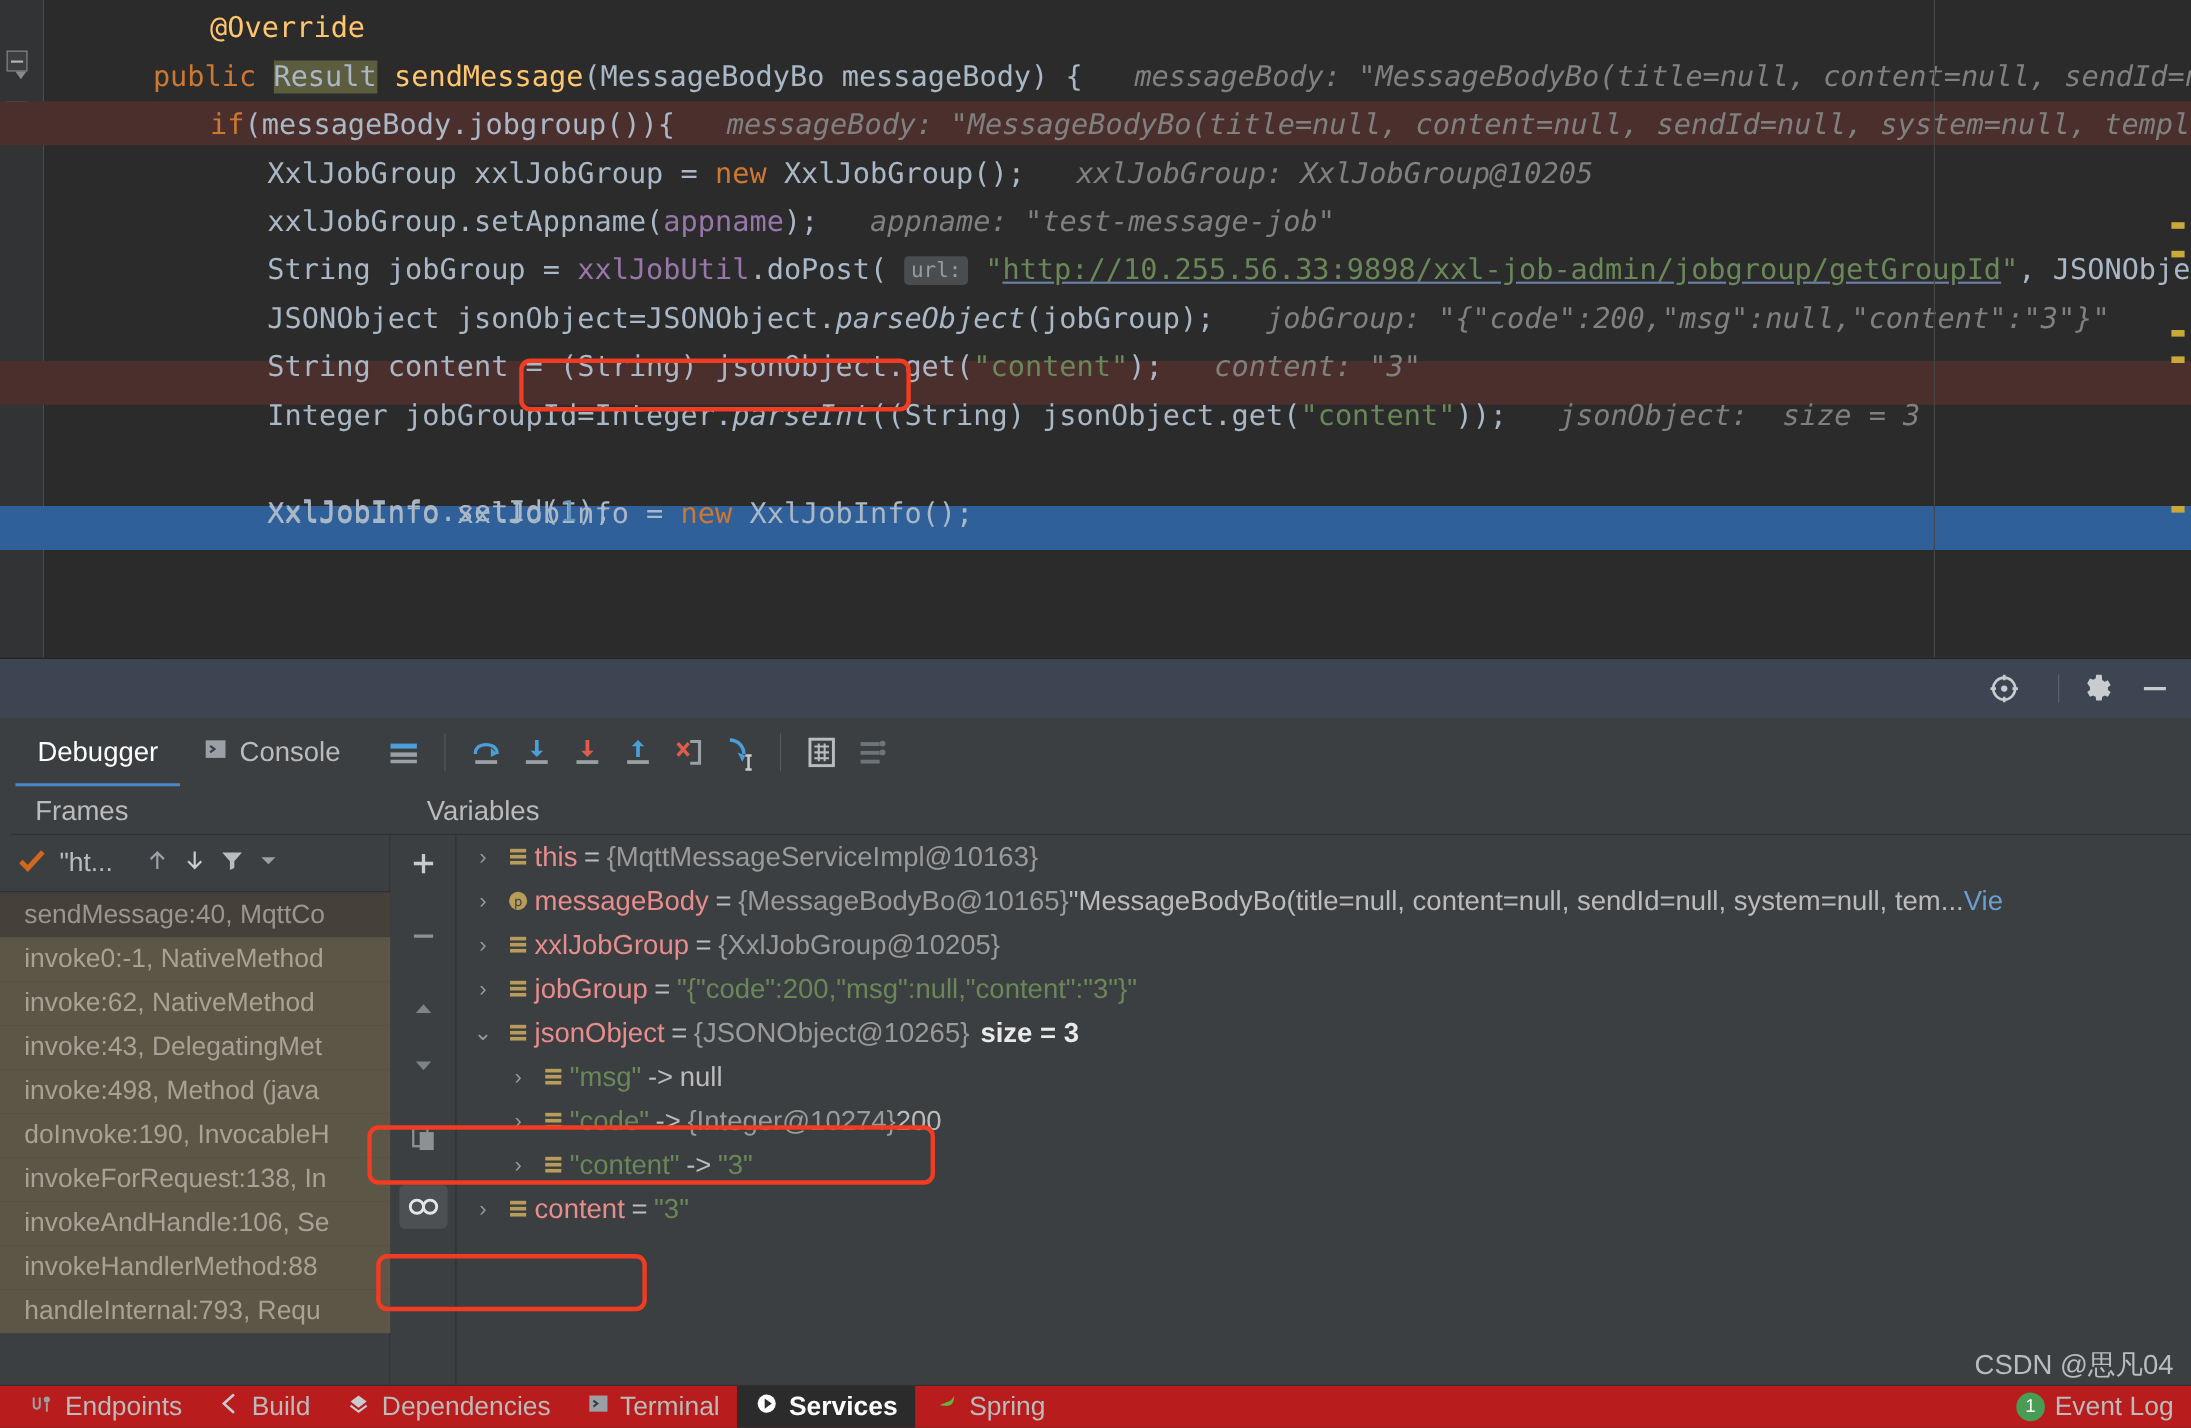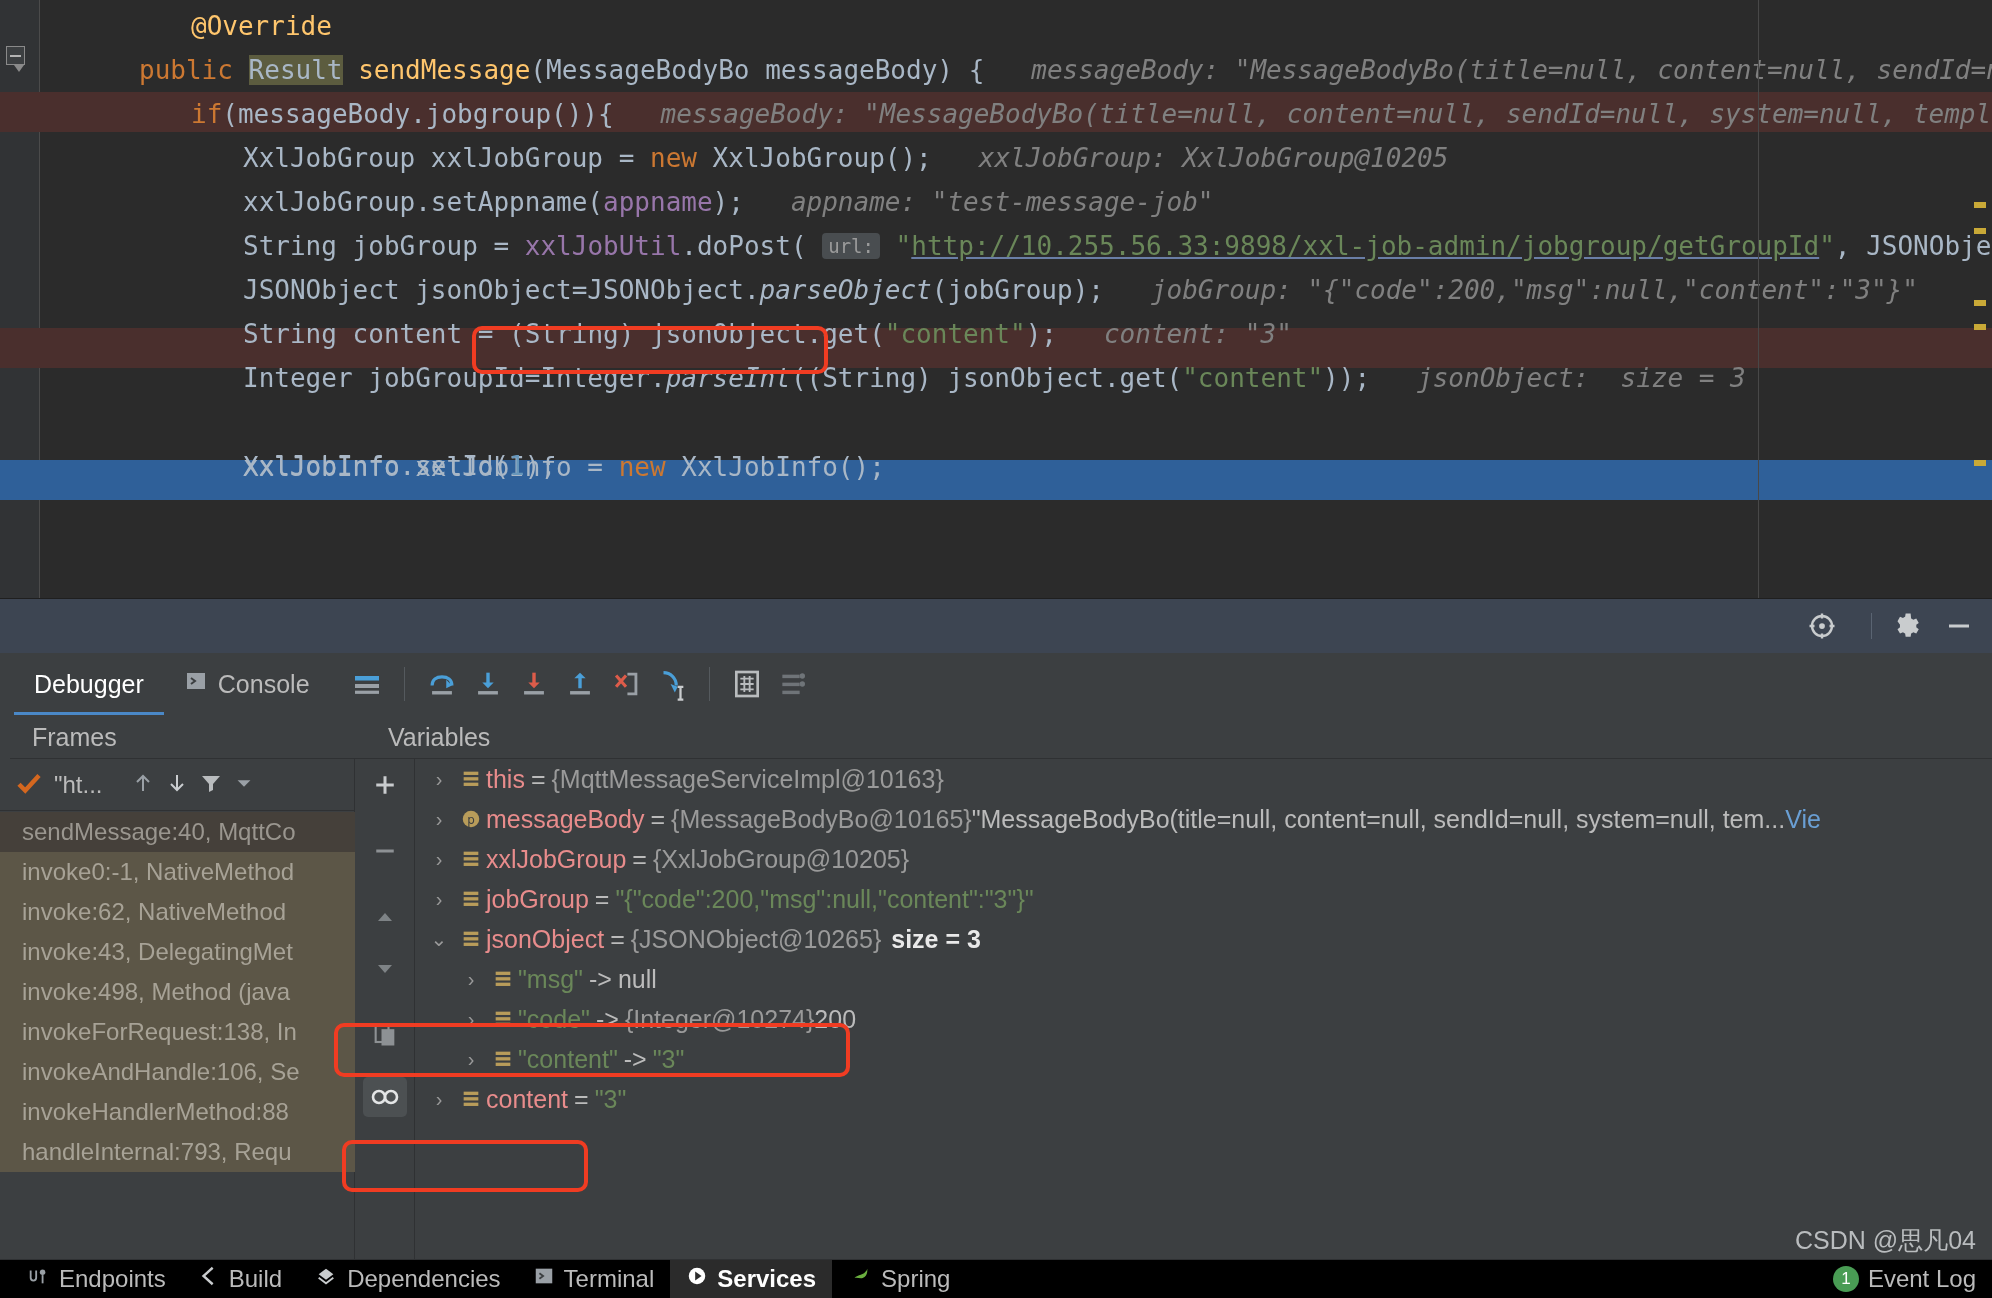--- a/index.html
+++ b/index.html
@@ -147,21 +147,21 @@
   .veq    { color: #bbbbbb; padding: 0 6px; }
   .vtype  { color: #9a9a9a; }
   .vval   { color: #bbbbbb; }
   .vstr   { color: #6a8759; }
   .vsize  { color: #e9e9e9; font-weight: bold; padding-left: 10px; }
   .viewlink { color: #6a9fd4; }
 
   
   .statusbar {
     position: absolute; left: 0; top: 1259px; width: 1992px; height: 39px;
-    background: #000000; border-top: 1px solid #2f3133;
+    background: #b91c1c; border-top: 1px solid #2f3133;
     display: flex; align-items: center;
   }
   .sb-item {
     display: flex; align-items: center; gap: 9px; padding: 0 16px; height: 39px;
     color: #bbbbbb; font-size: 24px;
   }
   .sb-item.active { background: #2b2b2b; color: #ffffff; font-weight: bold; padding-left: 16px; }
   .evt-badge {
     width: 26px; height: 26px; border-radius: 50%; background: #499c54;
     color: #fff; font-size: 17px; display: flex; align-items: center; justify-content: center;
@@ -354,20 +354,21 @@
             <path d="M5 9l7 7 7-7z" fill="#9aa0a6"></path>
           </svg>
       </span>
     </div>
     <div class="frames-list" id="frames-list">
         <div class="frame-row sub"><span>sendMessage:40, MqttCo</span></div>
         <div class="frame-row lib"><span>invoke0:-1, NativeMethod</span></div>
         <div class="frame-row lib"><span>invoke:62, NativeMethod</span></div>
         <div class="frame-row lib"><span>invoke:43, DelegatingMet</span></div>
         <div class="frame-row lib"><span>invoke:498, Method (java</span></div>
+        <div class="frame-row lib"><span>doInvoke:190, InvocableH</span></div>
         <div class="frame-row lib"><span>invokeForRequest:138, In</span></div>
         <div class="frame-row lib"><span>invokeAndHandle:106, Se</span></div>
         <div class="frame-row lib"><span>invokeHandlerMethod:88</span></div>
         <div class="frame-row lib"><span>handleInternal:793, Requ</span></div>
       </div>
   </div>
 
   <div class="frames-sidebar">
     <div class="sbtn">
       <svg width="30" height="30" viewBox="0 0 24 24">

